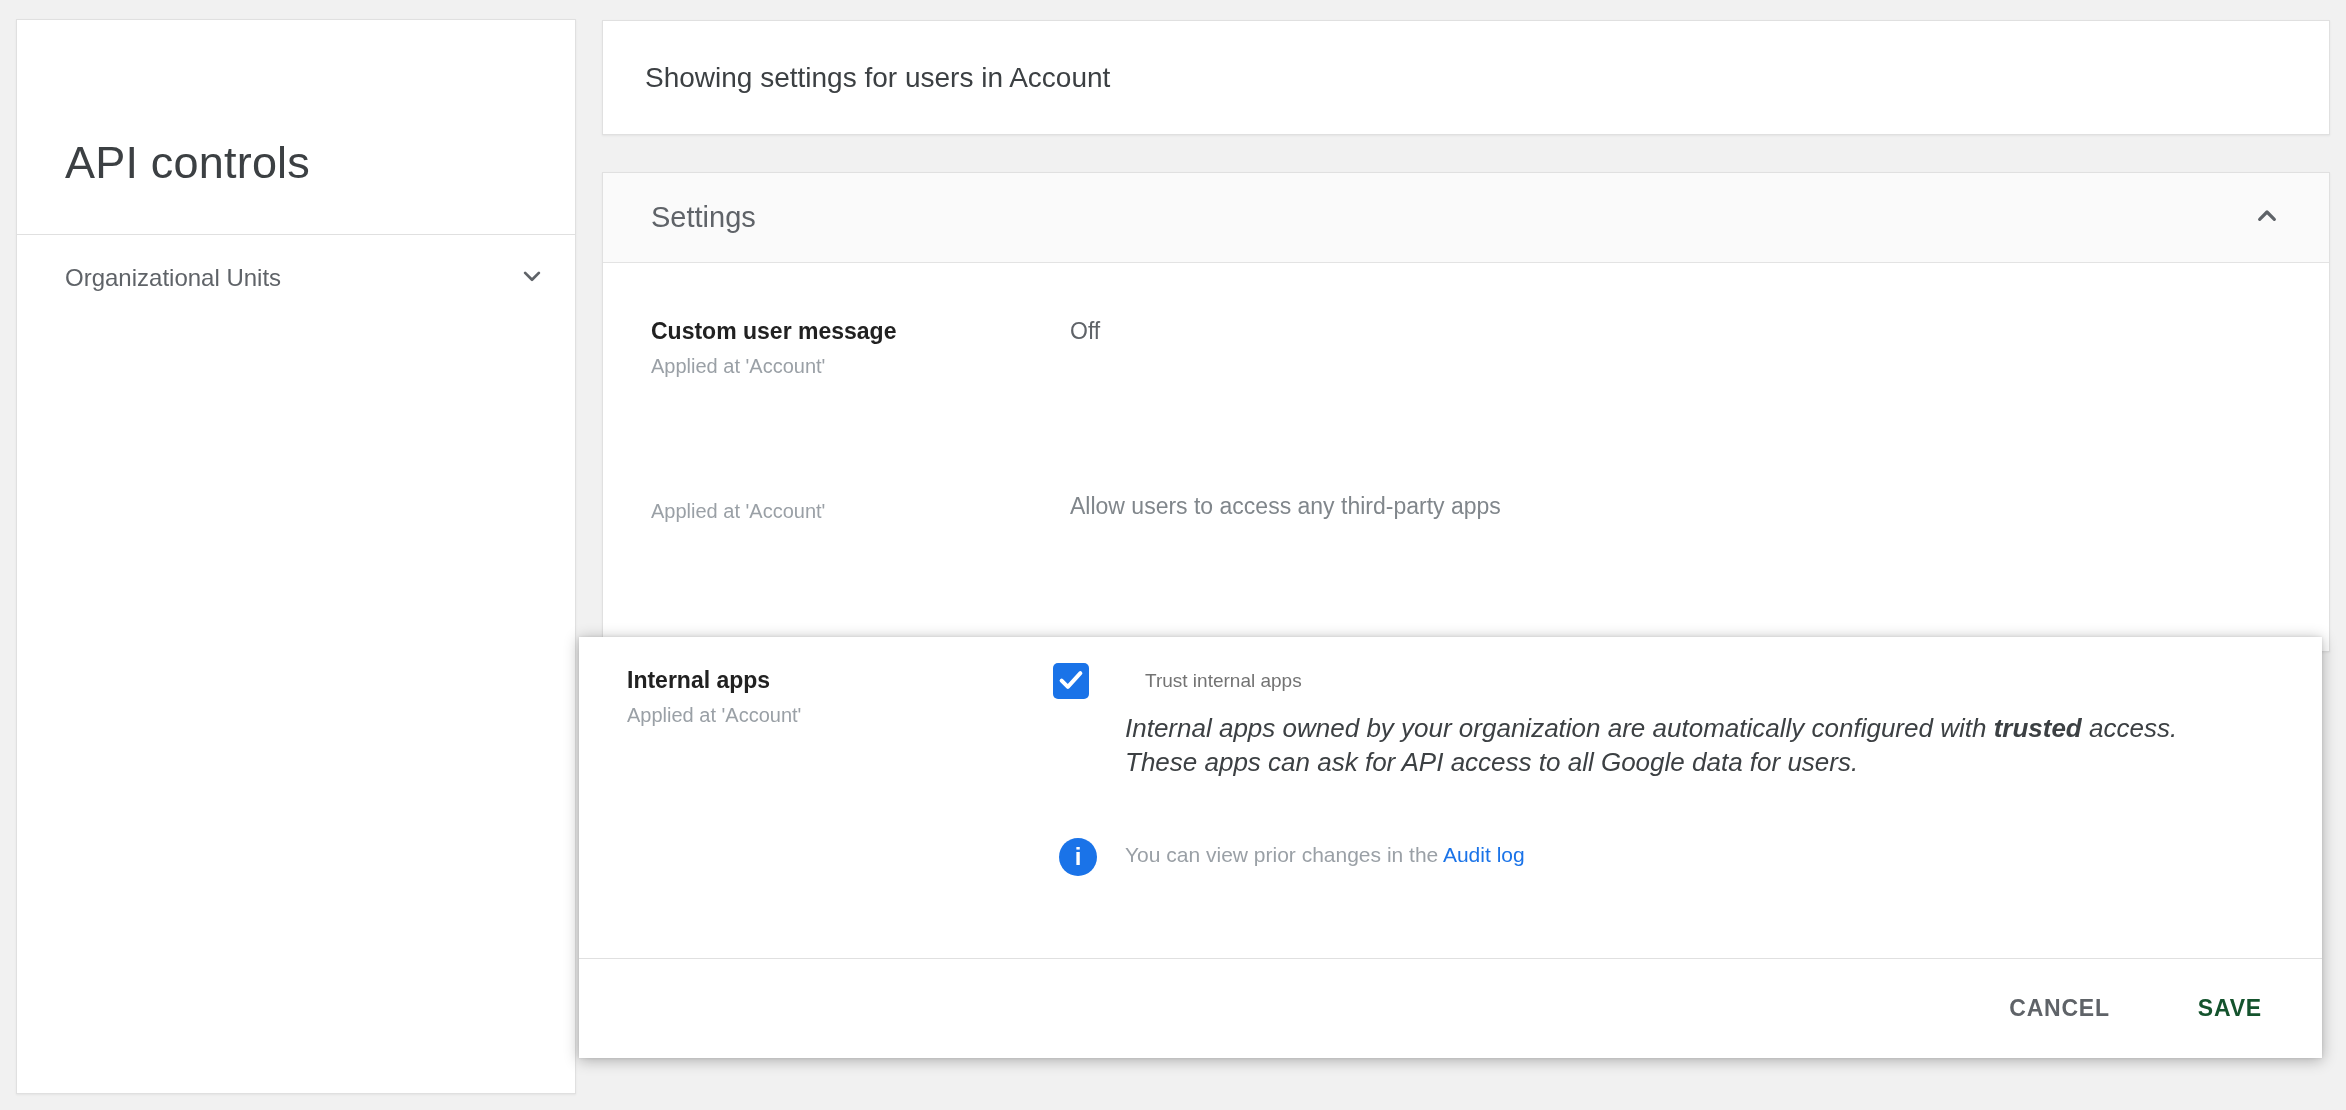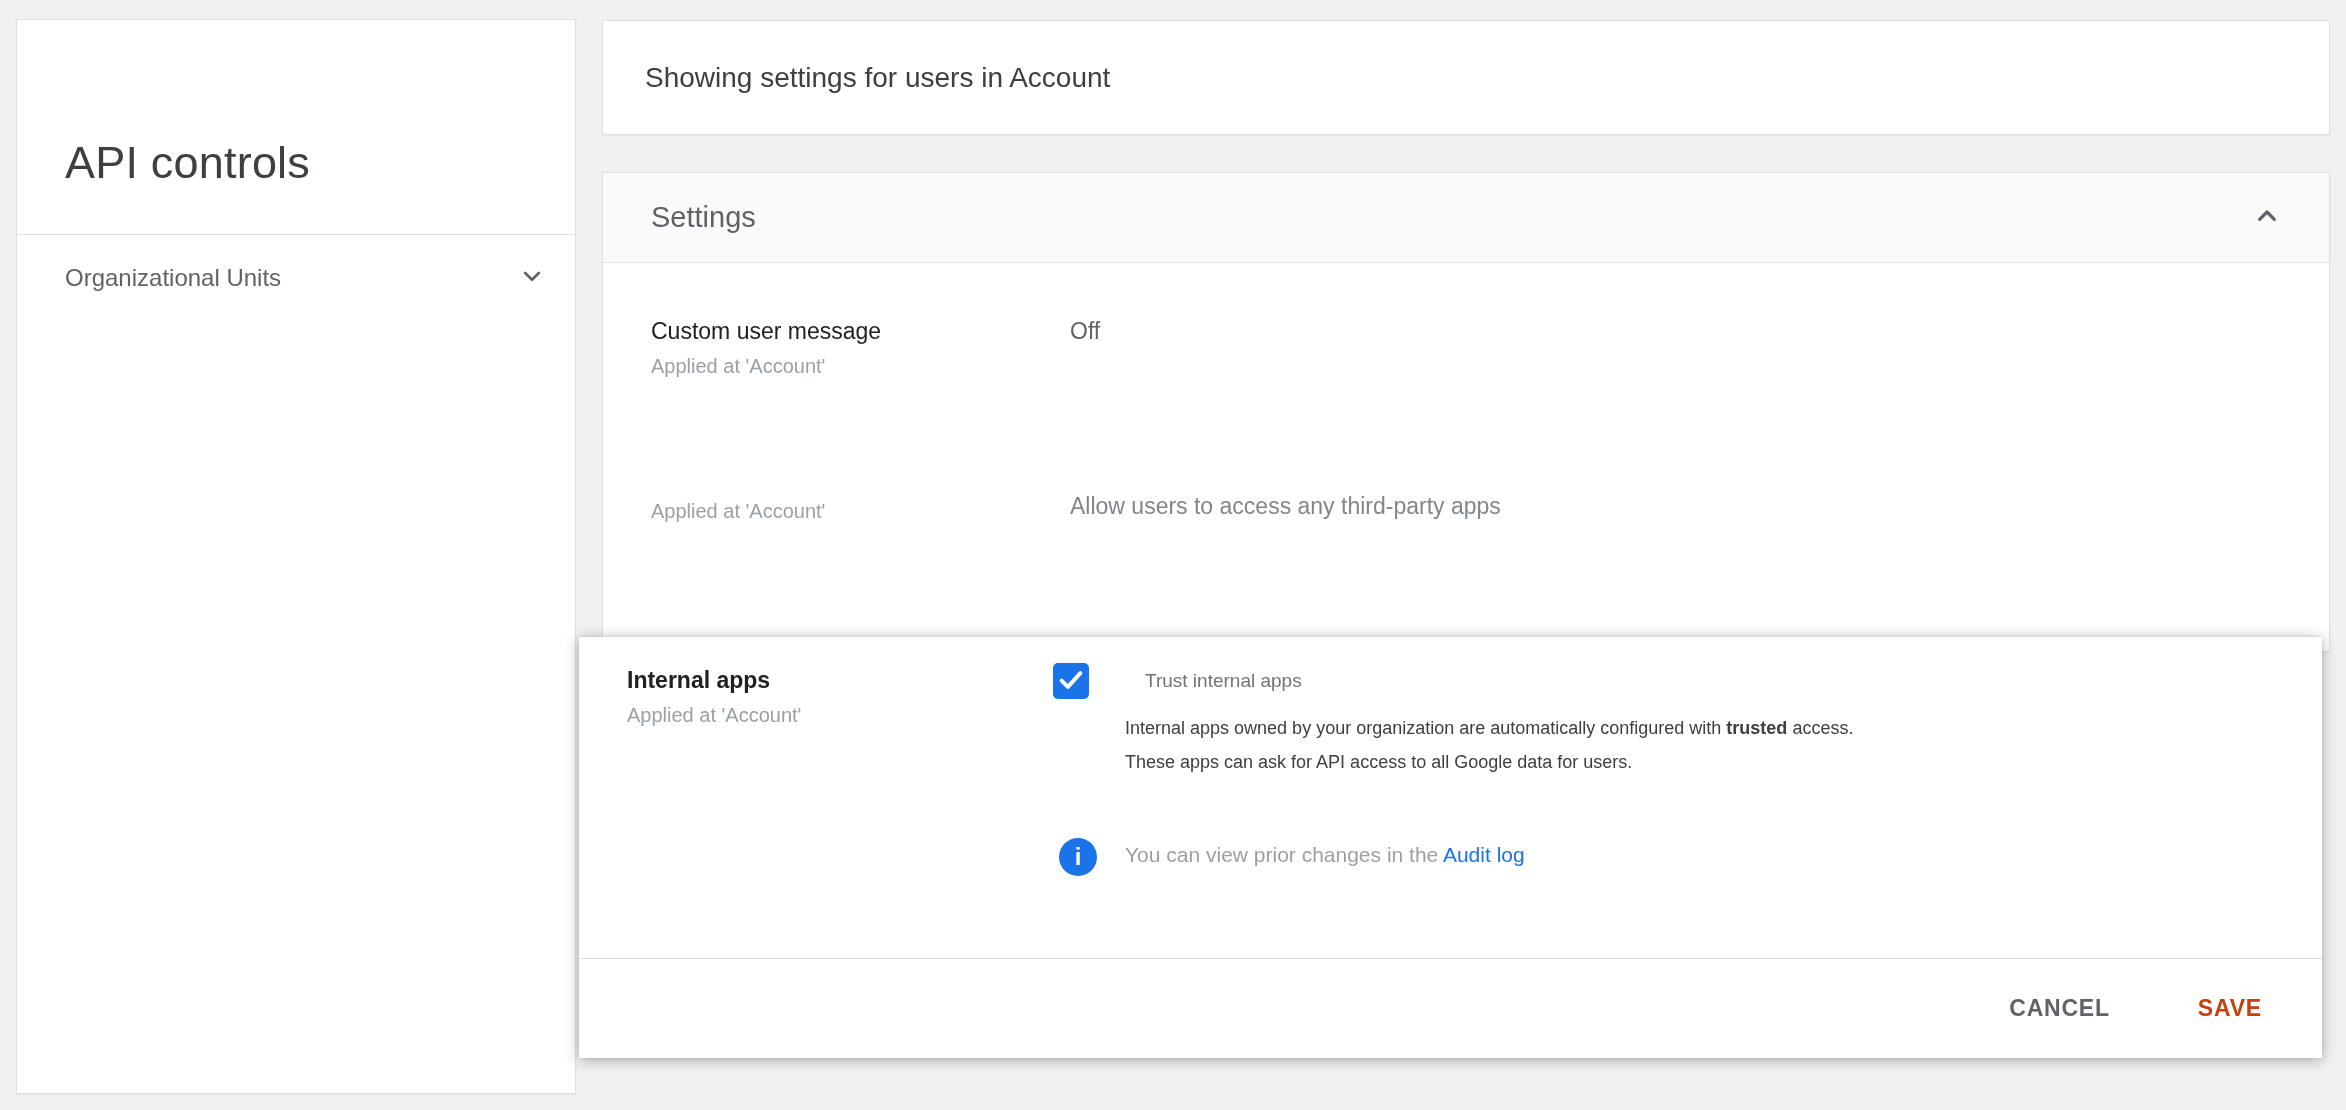--- a/index.html
+++ b/index.html
@@ -60,21 +60,21 @@
   .icon-btn {
     background: none; border: none; padding: 0; margin: 0;
     width: 36px; height: 36px; display: flex; align-items: center; justify-content: center;
     cursor: pointer;
   }
   .settings-rows { position: absolute; left: 0; top: 90px; width: 100%; }
   .setting-row { display: flex; padding-left: 48px; cursor: pointer; }
   .setting-row.first { margin-top: 53px; }
   .setting-row.second { margin-top: 113px; }
   .row-labelcol { flex: 0 0 419px; }
-  .row-name { font-size: 23px; font-weight: 400; color: #212121; line-height: 30px; }
+  .row-name { font-size: 23px; font-weight: 700; color: #212121; line-height: 30px; }
   .row-applied { font-size: 20px; color: #9aa0a6; margin-top: 8px; line-height: 24px; }
   .row-value { font-size: 23px; line-height: 30px; }
   .row-value.dark { color: #5f6368; }
   .row-value.gray { color: #80868b; }
 
   
   .dialog {
     position: absolute; left: 579px; top: 637px; width: 1743px; height: 421px;
     background: #ffffff; box-sizing: border-box;
     box-shadow: 0 2px 14px rgba(0,0,0,0.30), 0 0 3px rgba(0,0,0,0.10);
@@ -90,21 +90,21 @@
   .checkbox {
     width: 36px; height: 36px; border-radius: 5px;
     background: #1a73e8;
     display: flex; align-items: center; justify-content: center;
     cursor: pointer; border: none; padding: 0;
   }
   .check-label { font-size: 19px; color: #737373; margin-left: 56px; cursor: default; }
 
   .dlg-desc {
     position: absolute; left: 546px; top: 74px; width: 1110px;
-    font-size: 18px; line-height: 34px; color: #3c4043;
+    font-size: 26px; line-height: 34px; color: #3c4043; font-style: italic;
   }
   .dlg-desc b { font-weight: 700; }
 
   .note-icon {
     position: absolute; left: 480px; top: 201px;
     width: 38px; height: 38px; border-radius: 50%;
     background: #1a73e8; color: #ffffff;
     display: flex; align-items: center; justify-content: center;
     font-size: 24px; font-weight: 700; font-style: normal;
   }
@@ -123,21 +123,21 @@
     display: flex; align-items: center; justify-content: flex-end;
     padding-right: 44px; box-sizing: border-box;
   }
   .text-btn {
     background: none; border: none;
     font-family: "Liberation Sans", sans-serif;
     font-size: 23px; font-weight: 700; letter-spacing: 0.8px;
     padding: 14px 16px; cursor: pointer; text-transform: uppercase;
   }
   .text-btn.cancel { color: #5f6368; margin-right: 56px; }
-  .text-btn.save { color: #c2410c; cursor: default; text-align: right; }
+  .text-btn.save { color: #14532d; cursor: default; text-align: right; }
 </style>
 </head>
 <body>
 
 <div class="canvas">
 
   <aside class="card sidebar">
     <h1 class="sidebar-title">API controls</h1>
     <div class="sidebar-divider"></div>
     <div class="ou-row">

